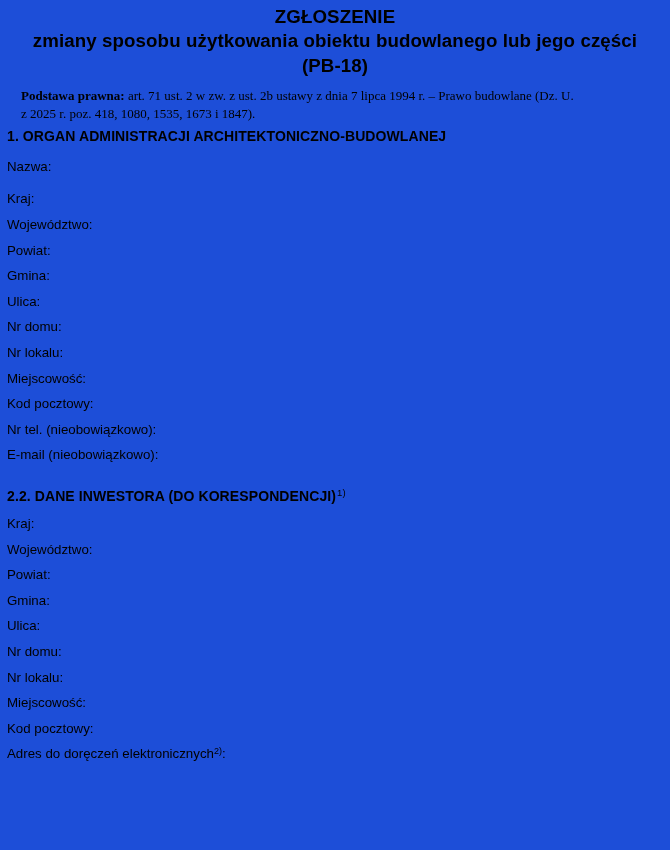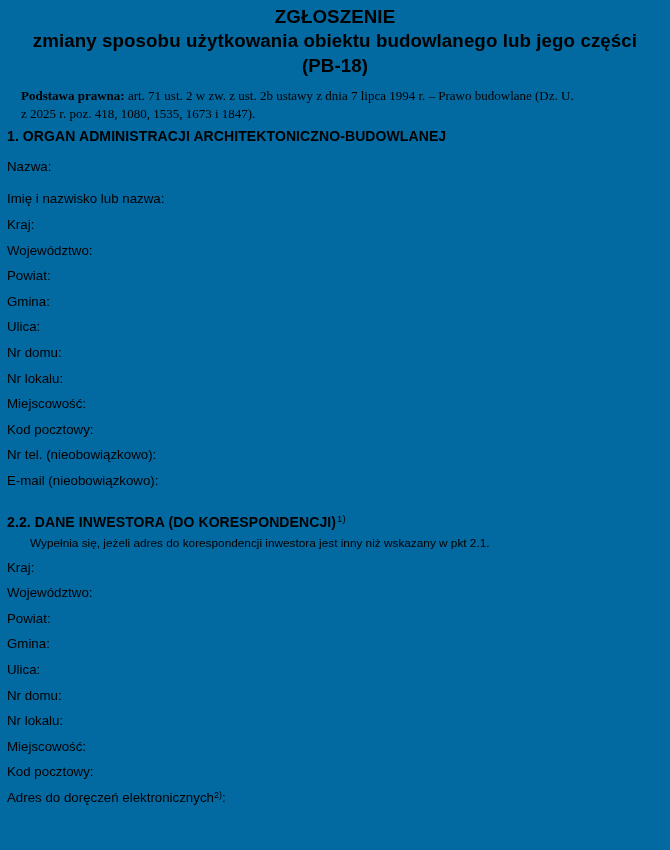--- a/index.html
+++ b/index.html
@@ -1,21 +1,21 @@
 <!DOCTYPE html>
 <html lang="pl"><head>
 <meta charset="utf-8">
 <style>
   html, body { margin: 0; padding: 0; background: #ffffff; }
   .page {
     position: relative;
     width: 670px;
     height: 850px;
     box-sizing: border-box;
-    background: #0369a1;
+    background: #1d4ed8;
     color: #000000;
     font-family: "Liberation Sans", "DejaVu Sans", sans-serif;
     padding: 5px 7px 0 7px;
     overflow: hidden;
   }
   .title-line {
     text-align: center;
     font-weight: 700;
     font-size: 18.7px;
     line-height: 24.3px;
@@ -81,38 +81,36 @@
 
   <section>
     <h2 class="sec-heading sec-heading-1">1. ORGAN ADMINISTRACJI ARCHITEKTONICZNO-BUDOWLANEJ</h2>
     <div class="field field-single">
       <span>Nazwa:</span>
     </div>
   </section>
 
   <section>
     <div class="fields-21">
-      <div class="field"><span>Imię i nazwisko lub nazwa:</span></div>
       <div class="field"><span>Kraj:</span></div>
       <div class="field"><span>Województwo:</span></div>
       <div class="field"><span>Powiat:</span></div>
       <div class="field"><span>Gmina:</span></div>
       <div class="field"><span>Ulica:</span></div>
       <div class="field"><span>Nr domu:</span></div>
       <div class="field"><span>Nr lokalu:</span></div>
       <div class="field"><span>Miejscowość:</span></div>
       <div class="field"><span>Kod pocztowy:</span></div>
       <div class="field"><span>Nr tel. (nieobowiązkowo):</span></div>
       <div class="field"><span>E-mail (nieobowiązkowo):</span></div>
     </div>
   </section>
 
   <section>
     <h2 class="sec-heading sec-heading-22"><span>2.2. DANE INWESTORA (DO KORESPONDENCJI)</span><span class="sup">1)</span></h2>
-    <p class="note">Wypełnia się, jeżeli adres do korespondencji inwestora jest inny niż wskazany w pkt 2.1.</p>
     <div class="fields-22">
       <div class="field"><span>Kraj:</span></div>
       <div class="field"><span>Województwo:</span></div>
       <div class="field"><span>Powiat:</span></div>
       <div class="field"><span>Gmina:</span></div>
       <div class="field"><span>Ulica:</span></div>
       <div class="field"><span>Nr domu:</span></div>
       <div class="field"><span>Nr lokalu:</span></div>
       <div class="field"><span>Miejscowość:</span></div>
       <div class="field"><span>Kod pocztowy:</span></div>

